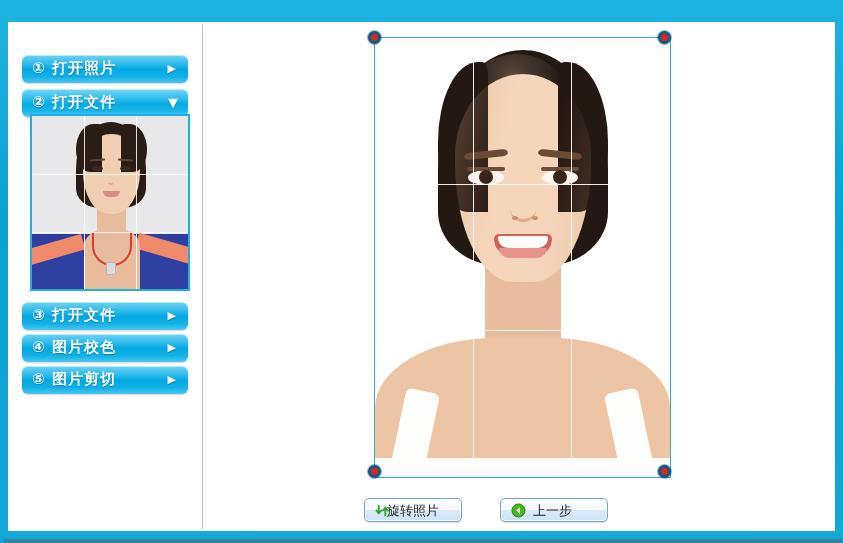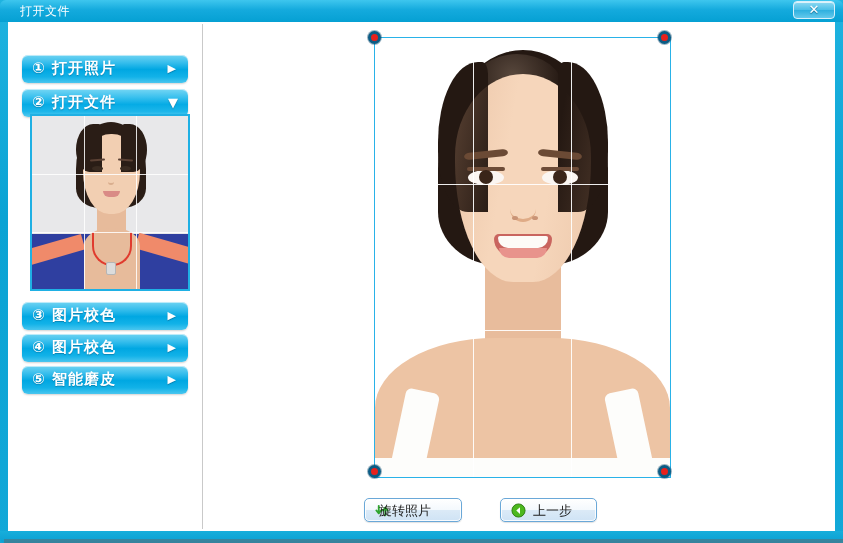--- a/index.html
+++ b/index.html
@@ -429,37 +429,31 @@
     position: absolute;
     top: 3px;
     font-size: 13px;
     color: #1a1a1a;
     font-family: "DejaVu Serif", "Liberation Serif", serif;
     white-space: nowrap;
   }
   .foot-btn .ficon { position: absolute; left: 10px; top: 4px; width: 15px; height: 15px; }
 
   #btn-rotate { left: 161px; top: 476px; width: 98px; }
-  #btn-rotate .flabel { left: 14px; }
-  #btn-prev   { left: 297px; top: 476px; width: 97px; }
+  #btn-rotate .flabel { left: 22px; }
+  #btn-prev   { left: 297px; top: 476px; width: 108px; }
   #btn-prev .flabel { left: 32px; }
   #btn-next   { left: 403px; top: 476px; width: 96px; }
   #btn-next .flabel { left: 32px; }
 </style>
 </head>
 <body>
 
 <div id="app-window">
 
-  <div id="title-bar">
-    <div id="title-text">打开文件</div>
-    <div id="close-button">
-      <span class="x-glyph">✕</span>
-    </div>
-  </div>
 
   <div id="client-area"></div>
 
   <div id="sidebar">
 
     <div class="side-btn" id="side-btn-1">
       <span class="label">① 打开照片</span>
       <span class="chev">▶</span>
     </div>
 
@@ -490,31 +484,31 @@
 
         <div class="t-grid-v" style="left:52px"></div>
         <div class="t-grid-v" style="left:104px"></div>
         <div class="t-grid-h" style="top:58px"></div>
         <div class="t-grid-h" style="top:116px"></div>
       </div>
 
     </div>
 
     <div class="side-btn" id="side-btn-3">
-      <span class="label">③ 图片校色</span>
+      <span class="label">③ 打开文件</span>
       <span class="chev">▶</span>
     </div>
 
     <div class="side-btn" id="side-btn-4">
       <span class="label">④ 图片校色</span>
       <span class="chev">▶</span>
     </div>
 
     <div class="side-btn" id="side-btn-5">
-      <span class="label">⑤ 智能磨皮</span>
+      <span class="label">⑤ 图片剪切</span>
       <span class="chev">▶</span>
     </div>
   </div>
 
   <div id="sidebar-divider"></div>
 
   <div id="canvas-area">
 
     <div id="photo-stage">
       <div class="p-hair"></div>

